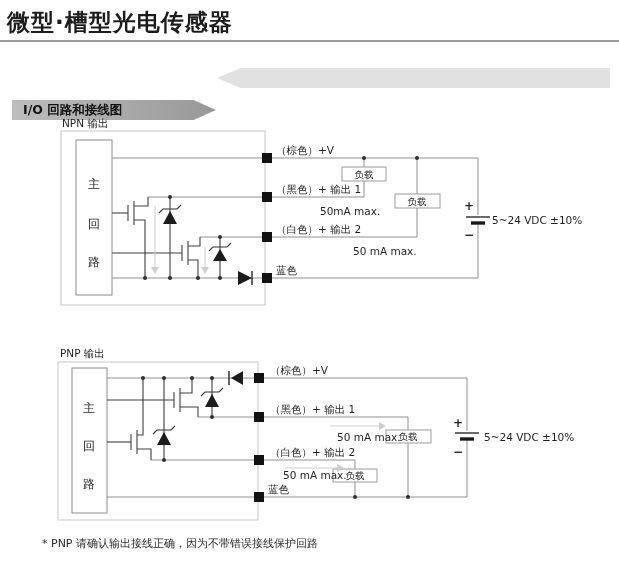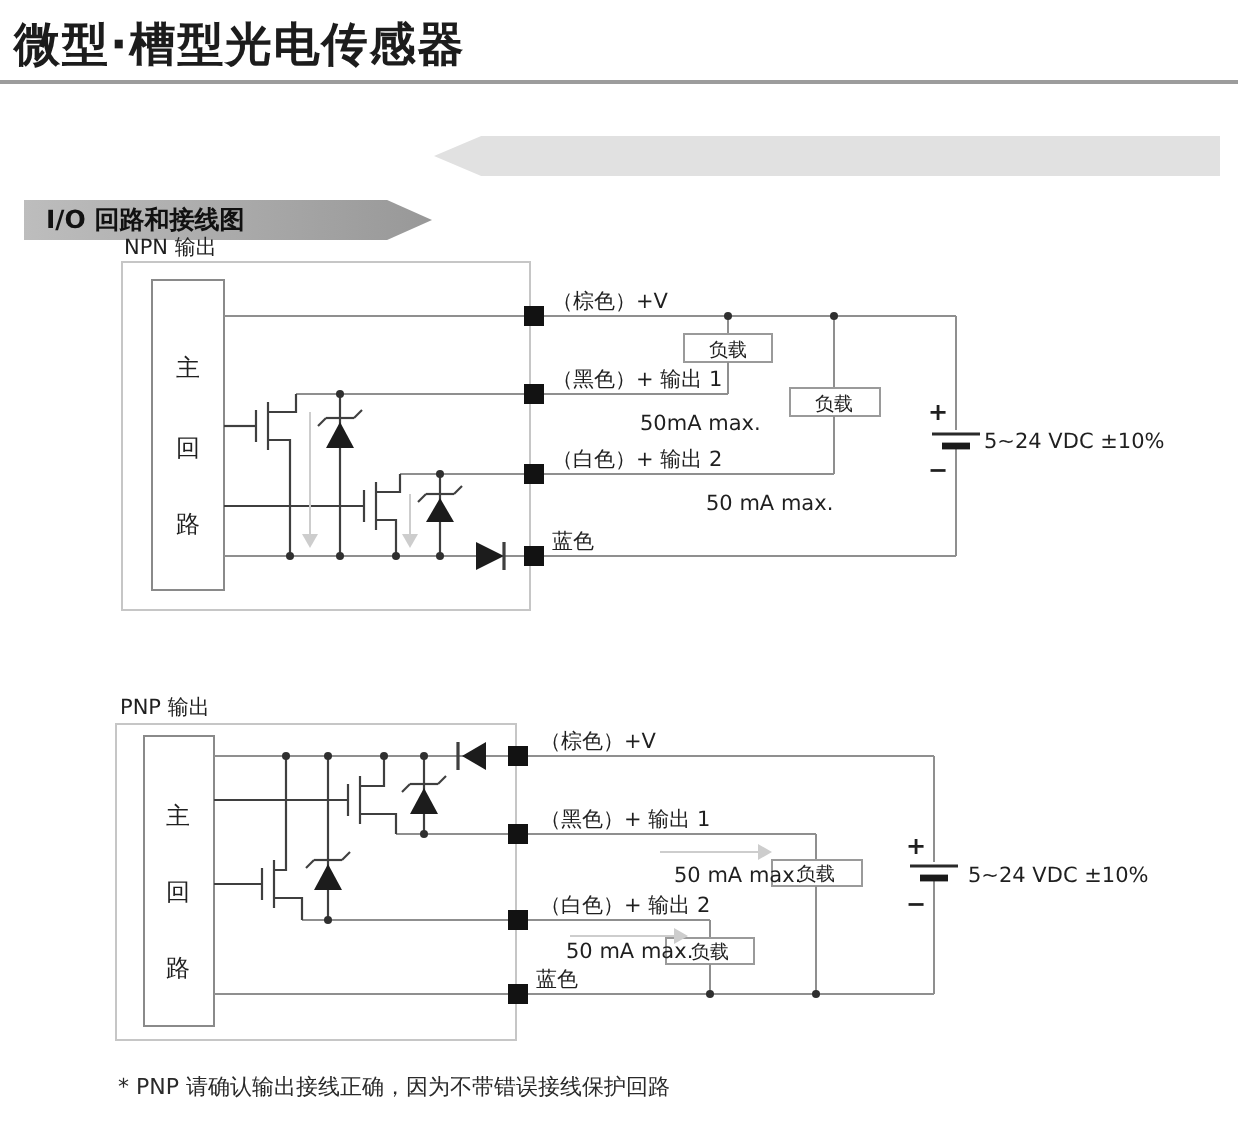--- a/index.html
+++ b/index.html
@@ -19,21 +19,21 @@
     display:flex;align-items:center;margin-top:32px;
   }
   .banner-left span{font-size:12.5px;font-weight:bold;color:#111;padding-left:11px;white-space:nowrap;}
   .banner-right{
     position:absolute;left:217px;top:68px;width:393px;height:20px;
     background:#e1e1e1;
     clip-path:polygon(0 50%,6% 0,100% 0,100% 100%,6% 100%);
   }
 
   .footnote{
-    position:absolute;left:59px;top:536px;font-size:11px;color:#2a2a2a;white-space:nowrap;
+    position:absolute;left:42px;top:536px;font-size:11px;color:#2a2a2a;white-space:nowrap;
   }
 
   svg{position:absolute;left:0;top:0;}
   .wire{stroke:#8f8f8f;stroke-width:1;fill:none;}
   .outer{stroke:#c6c6c6;stroke-width:1;fill:none;}
   .box{stroke:#8a8a8a;stroke-width:1;fill:#fff;}
   .loadbox{stroke:#9a9a9a;stroke-width:1;fill:#fff;}
   .comp{stroke:#3f3f3f;stroke-width:1.1;fill:none;}
   .solid{fill:#1c1c1c;stroke:none;}
   .plate-thin{stroke:#2a2a2a;stroke-width:1.4;}

